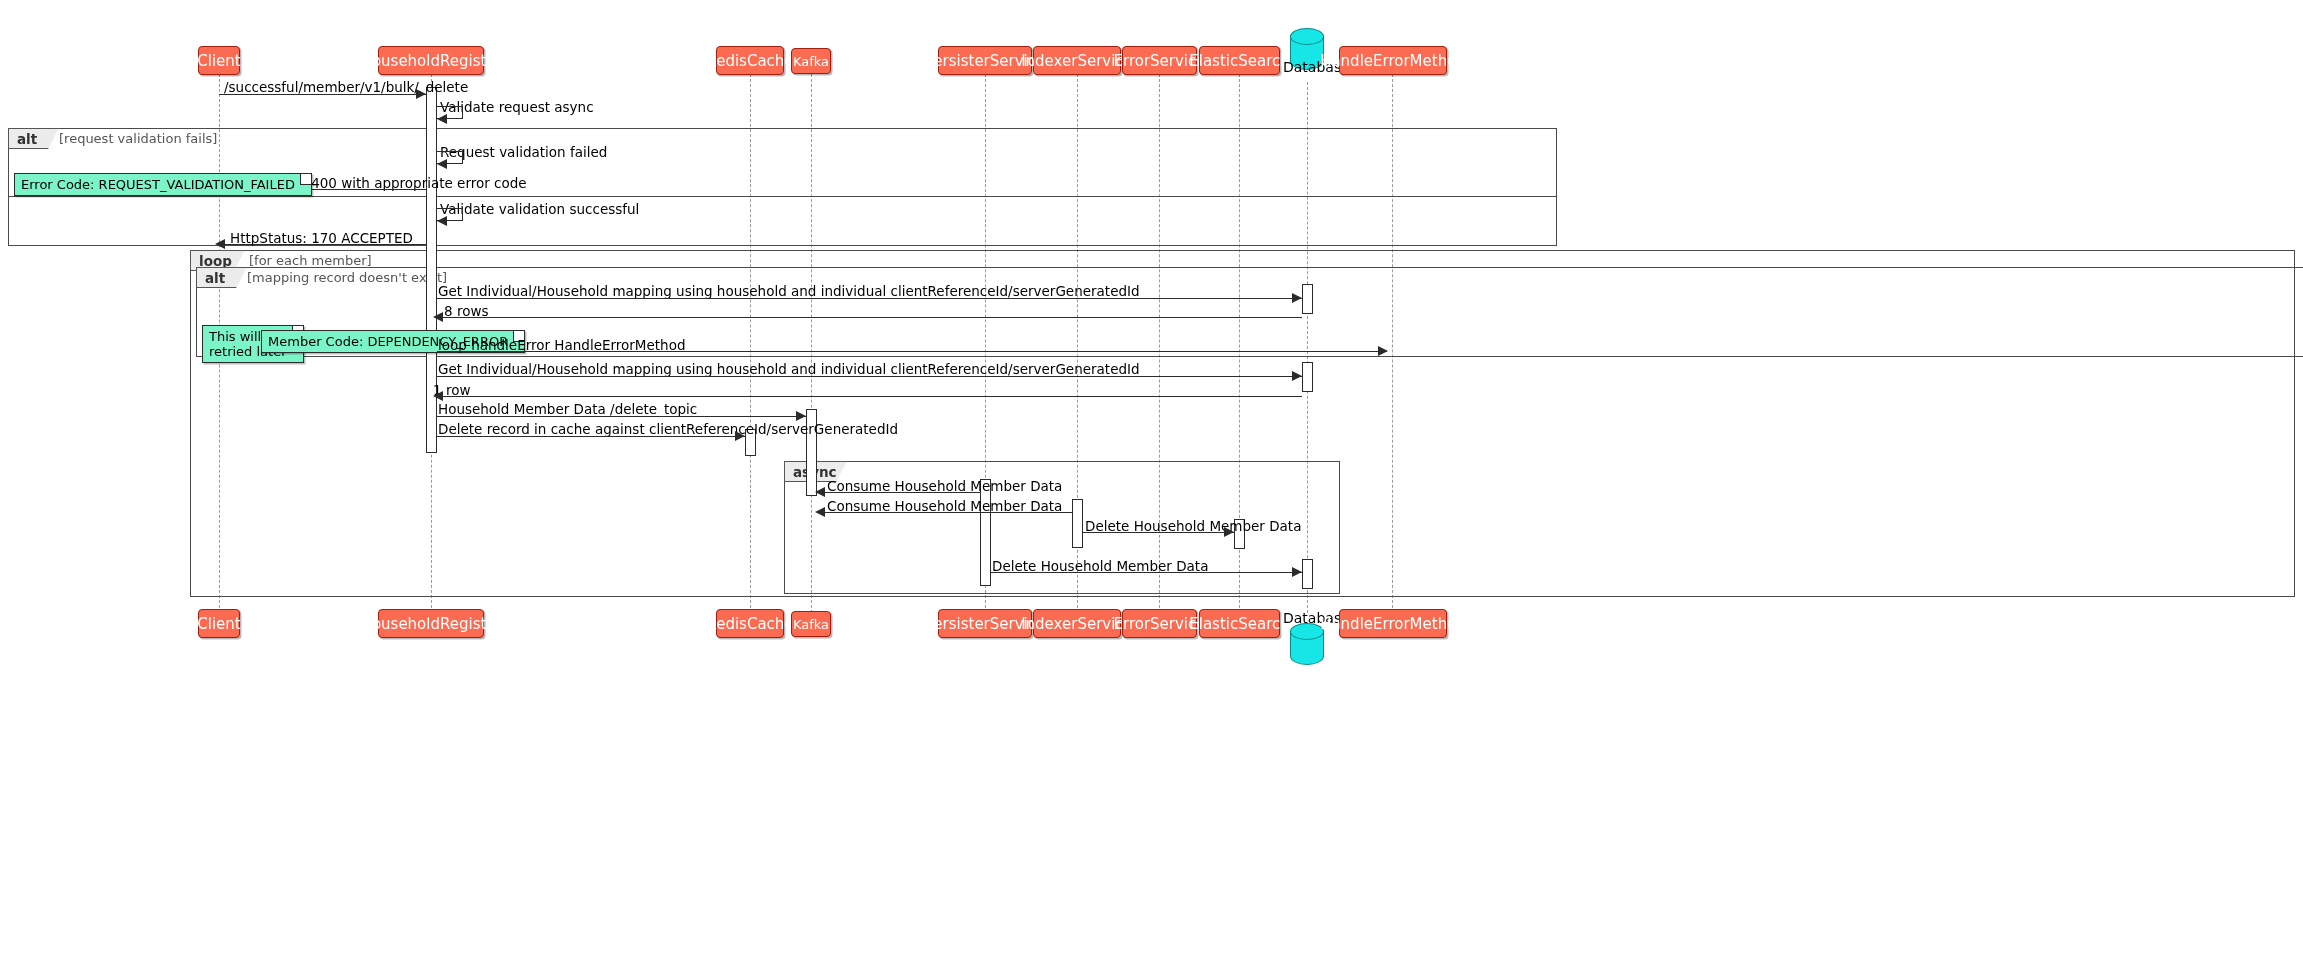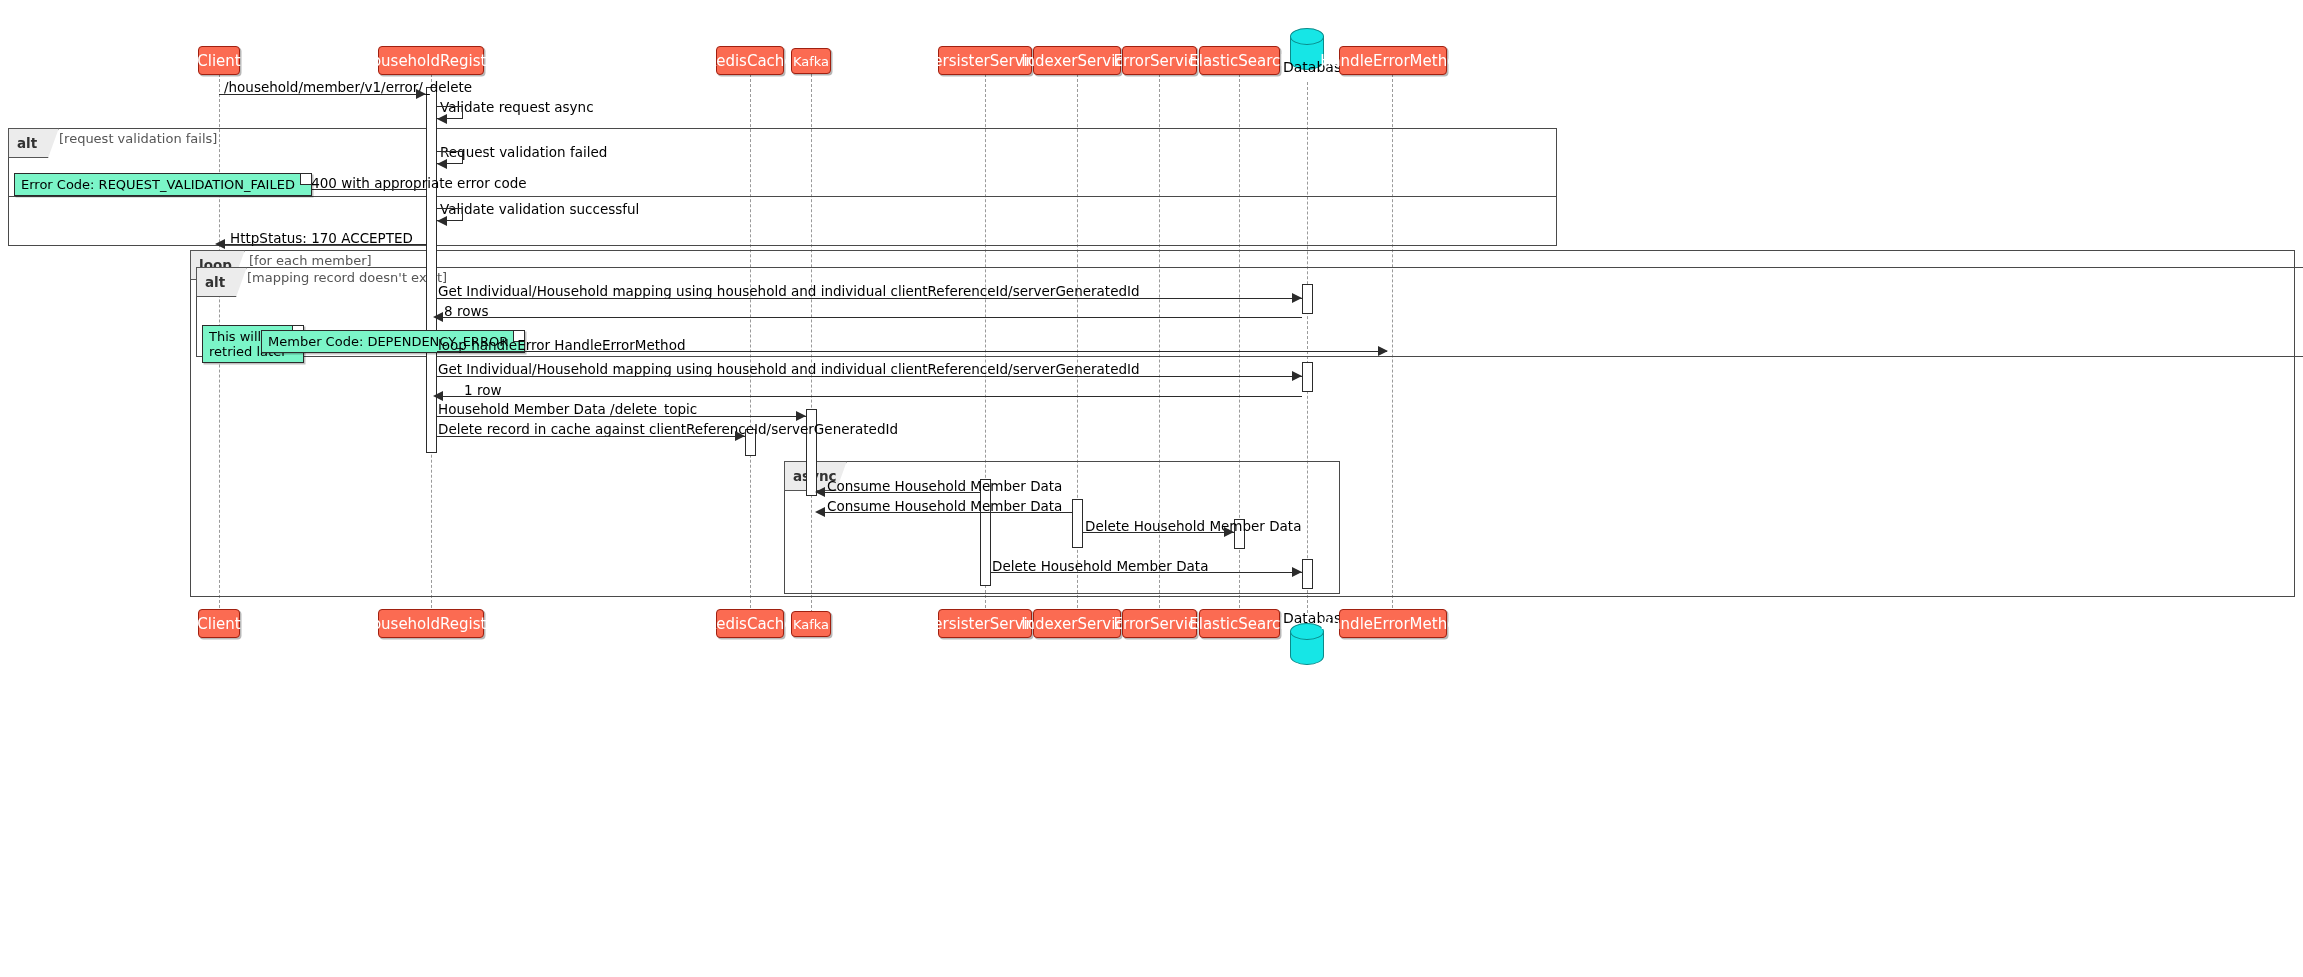--- a/index.html
+++ b/index.html
@@ -33,21 +33,21 @@
   .head{position:absolute;width:0;height:0;border-top:5px solid transparent;border-bottom:5px solid transparent;}
   .head.r{border-left:10px solid #2b2b2b;}
   .head.l{border-right:10px solid #2b2b2b;}
   .msg{position:absolute;font-size:13.5px;color:#000;white-space:nowrap;}
 
   
   .selfmsg{position:absolute;box-sizing:border-box;border:1.3px solid #2b2b2b;border-left:none;}
 
   
   .frag{position:absolute;box-sizing:border-box;border:1.2px solid #4a4a4a;background:transparent;}
-  .frag-label{position:absolute;height:30px;box-sizing:border-box;background:#ECECEC;
+  .frag-label{position:absolute;height:21px;box-sizing:border-box;background:#ECECEC;
       border:1.2px solid #555;border-right:none;color:#333;font-size:13.5px;font-weight:bold;
       display:flex;align-items:center;padding:0 10px 0 8px;}
   .frag-label:after{content:"";position:absolute;right:-11px;top:-1.2px;bottom:-1.2px;width:11px;
       background:#ECECEC;border:1.2px solid #555;border-left:none;
       clip-path:polygon(0 0,100% 0,0 100%);box-sizing:border-box;}
   .frag-cond{position:absolute;font-size:13px;font-weight:normal;color:#555;white-space:nowrap;}
   .frag-div{position:absolute;height:0;border-top:1.2px solid #4a4a4a;}
 
   
   .note{position:absolute;box-sizing:border-box;background:#7BF5C8;border:1.2px solid #2b2b2b;
@@ -92,21 +92,21 @@
   <div class="activation" style="left:426px;top:87px;height:366px;"></div>
   <div class="activation" style="left:1302px;top:284px;height:30px;"></div>
   <div class="activation" style="left:1302px;top:362px;height:30px;"></div>
   <div class="activation" style="left:806px;top:409px;height:87px;"></div>
   <div class="activation" style="left:745px;top:429px;height:27px;"></div>
   <div class="activation" style="left:980px;top:479px;height:107px;"></div>
   <div class="activation" style="left:1072px;top:499px;height:49px;"></div>
   <div class="activation" style="left:1234px;top:519px;height:30px;"></div>
   <div class="activation" style="left:1302px;top:559px;height:30px;"></div>
 
-  <div class="msg" style="left:224px;top:79px;">/household/member/v1/error/_delete</div>
+  <div class="msg" style="left:224px;top:79px;">/successful/member/v1/bulk/_delete</div>
   <div class="arrow" style="left:219px;top:94px;width:207px;"></div>
   <div class="head r" style="left:416px;top:89px;"></div>
 
   <div class="msg" style="left:440px;top:99px;">Validate request async</div>
   <div class="selfmsg" style="left:437px;top:106px;width:26px;height:13px;"></div>
   <div class="head l" style="left:437px;top:114px;"></div>
 
   <div class="msg" style="left:440px;top:144px;">Request validation failed</div>
   <div class="selfmsg" style="left:437px;top:151px;width:26px;height:13px;"></div>
   <div class="head l" style="left:437px;top:159px;"></div>
@@ -138,21 +138,21 @@
   <div class="note" style="left:261px;top:330px;">Member Code: DEPENDENCY_ERROR</div>
 
   <div class="msg" style="left:438px;top:337px;">loop handleError HandleErrorMethod</div>
   <div class="arrow" style="left:437px;top:351px;width:950px;"></div>
   <div class="head r" style="left:1378px;top:346px;"></div>
 
   <div class="msg" style="left:438px;top:361px;">Get Individual/Household mapping using household and individual clientReferenceId/serverGeneratedId</div>
   <div class="arrow" style="left:437px;top:376px;width:865px;"></div>
   <div class="head r" style="left:1292px;top:371px;"></div>
 
-  <div class="msg" style="left:464px;top:382px;">1 row</div>
+  <div class="msg" style="left:433px;top:382px;">1 row</div>
   <div class="arrow" style="left:440px;top:396px;width:862px;"></div>
   <div class="head l" style="left:433px;top:391px;"></div>
 
   <div class="msg" style="left:438px;top:401px;">Household Member Data /delete_topic</div>
   <div class="arrow" style="left:437px;top:416px;width:369px;"></div>
   <div class="head r" style="left:796px;top:411px;"></div>
 
   <div class="msg" style="left:438px;top:421px;">Delete record in cache against clientReferenceId/serverGeneratedId</div>
   <div class="arrow" style="left:437px;top:436px;width:308px;"></div>
   <div class="head r" style="left:735px;top:431px;"></div>

